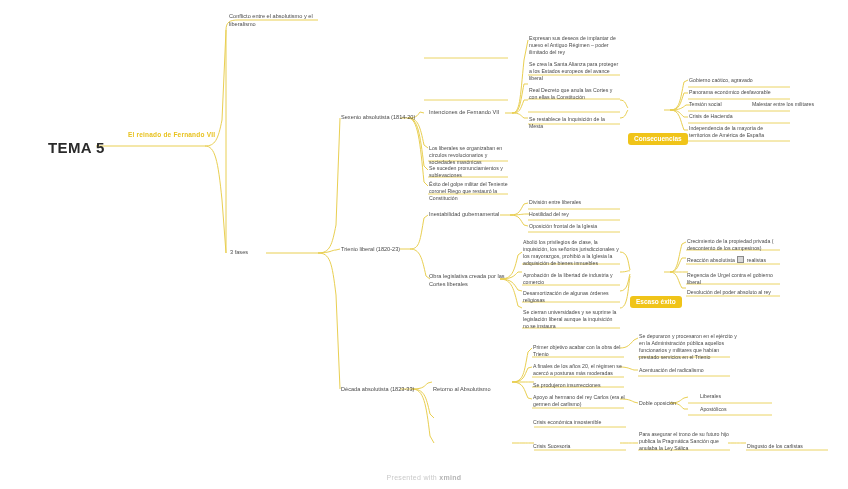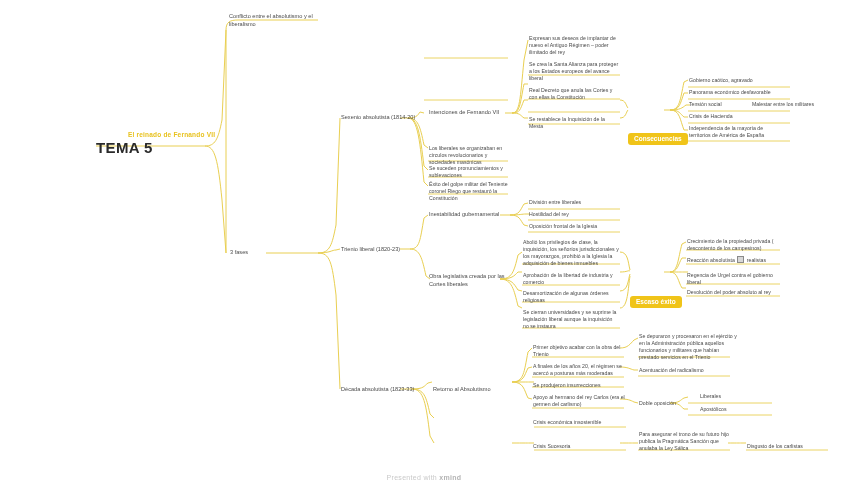--- a/index.html
+++ b/index.html
@@ -170,21 +170,21 @@
       <path d="M688 403 L772 403"></path>
       <path d="M688 415 L772 415"></path>
 
       <path d="M534 427 L626 427"></path>
       <path d="M638 450 L730 450"></path>
       <path d="M746 450 L828 450"></path>
       <path d="M534 450 L626 450"></path>
     </g>
   </svg>
 
-  <div class="node root" style="left:48px;top:138px;margin-left:48px;">TEMA 5</div>
+  <div class="node root" style="left:48px;top:138px;">TEMA 5</div>
 
   <div class="node branch-title" style="left:128px;top:131px;">El reinado de Fernando VII</div>
 
   <div class="node lv" style="left:229px;top:13px;width:92px;">Conflicto entre el absolutismo y el liberalismo</div>
 
   <div class="node lv" style="left:230px;top:249px;">3 fases</div>
 
   <div class="node lv" style="left:341px;top:114px;">Sexenio absolutista (1814-20)</div>
 
   <div class="node lv" style="left:429px;top:109px;">Intenciones de Fernando VII</div>

